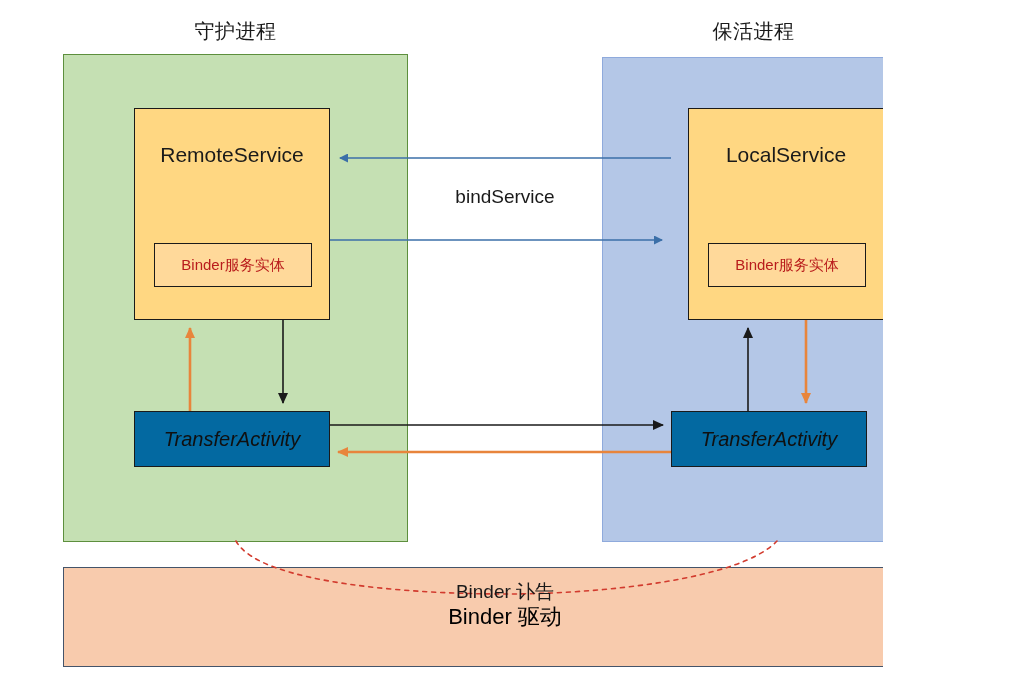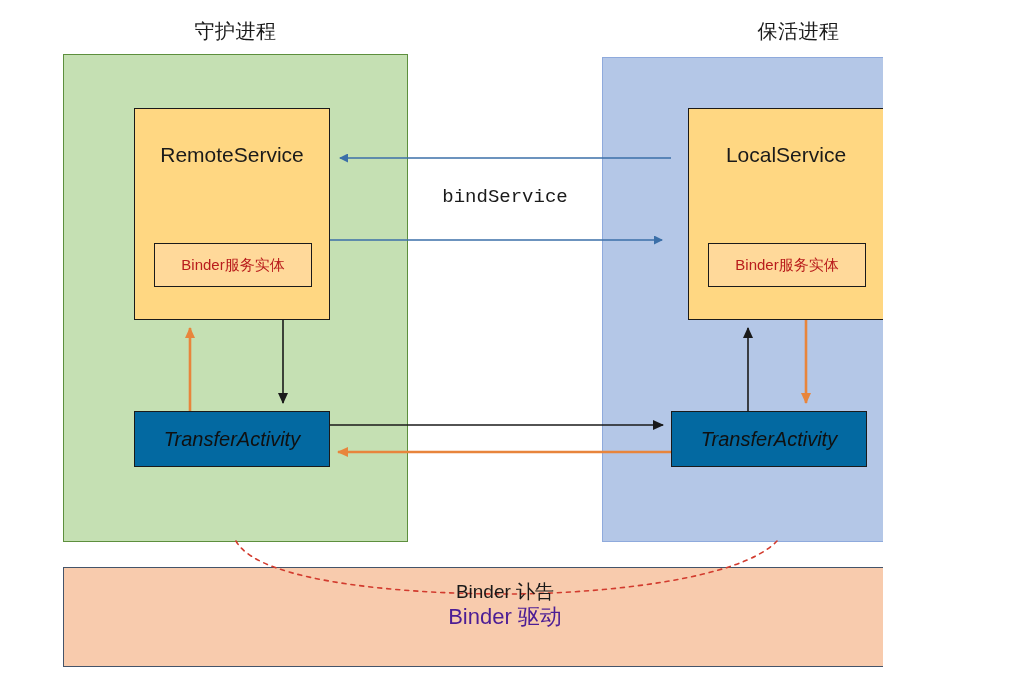--- a/index.html
+++ b/index.html
@@ -80,21 +80,21 @@
   }
   .driver-box {
     position: absolute;
     box-sizing: border-box;
     background: #f8cbad;
     border: 1.5px solid #44546a;
     display: flex;
     align-items: center;
     justify-content: center;
     font-size: 22px;
-    color: #4c1d95;
+    color: #000000;
     white-space: nowrap;
   }
   .edge-label-plain {
     position: absolute;
     font-size: 19px;
     color: #1a1a1a;
     text-align: center;
     white-space: nowrap;
   }
   svg.overlay {
@@ -106,21 +106,21 @@
     pointer-events: none;
   }
 </style>
 </head>
 <body>
 
 <div id="canvas">
 
   <div class="proc-title" style="left:63px; top:18px; width:345px;">守护进程</div>
 
-  <div class="proc-title" style="left:626px; top:18px; width:345px;">保活进程</div>
+  <div class="proc-title" style="left:581px; top:18px; width:345px;">保活进程</div>
 
   <div class="process-box process-daemon" style="left:63px; top:54px; width:345px; height:488px;"></div>
 
   <div class="process-box process-keepalive" style="left:602px; top:57px; width:345px; height:485px;"></div>
 
   <div class="service-box" style="left:134px; top:108px; width:196px; height:212px;">
     <div class="service-label">RemoteService</div>
     <div class="binder-entity" style="left:19px; top:134px; width:158px; height:44px;">Binder服务实体</div>
   </div>
 
@@ -178,17 +178,17 @@
 
     <g>
       <line x1="671" y1="452" x2="338" y2="452" stroke="#e8853c" stroke-width="2.6" marker-end="url(#ar-orange)"></line>
     </g>
 
     <g>
       <path d="M 236,541 C 260,585 420,594 505,594 C 600,594 740,580 777,541" fill="none" stroke="#d23b2e" stroke-width="1.6" stroke-dasharray="4,5" stroke-linecap="round"></path>
     </g>
   </svg>
 
-  <div class="edge-label-plain" style="left:405px; top:186px; width:200px;font-family:Liberation Mono, monospace;">bindService</div>
+  <div class="edge-label-plain" style="left:405px; top:186px; width:200px;">bindService</div>
 
   <div class="edge-label-plain" style="left:405px; top:539px; width:200px;margin-top:40px;">Binder 讣告</div>
 
 </div>
 
 </body></html>

